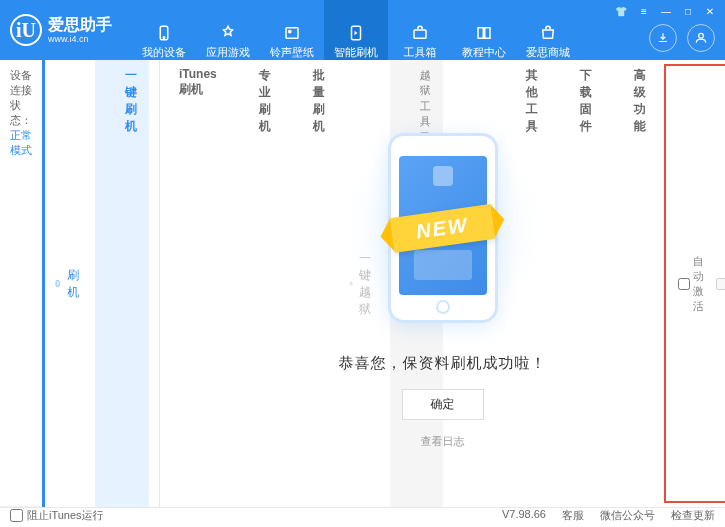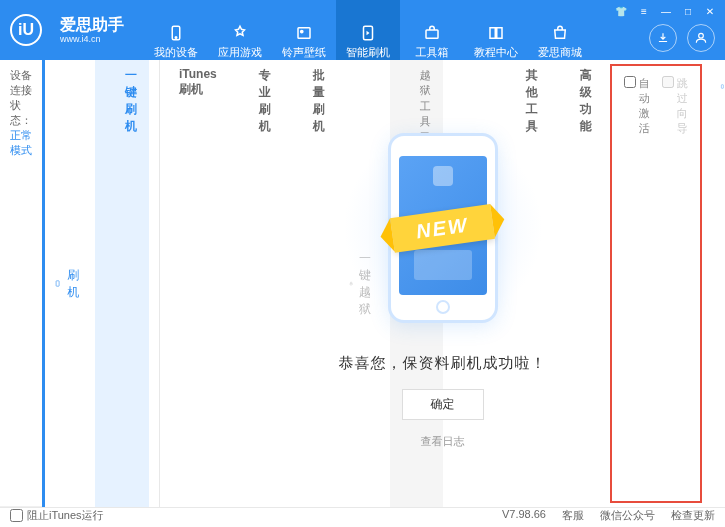--- a/index.html
+++ b/index.html
@@ -1,20 +1,20 @@
 <!DOCTYPE html>
 <html><head>
 <meta charset="utf-8">
 <style>
 * { margin: 0; padding: 0; box-sizing: border-box; font-family: "Microsoft YaHei", Arial, sans-serif; }
 body { width: 725px; height: 527px; overflow: hidden; background: #fff; }
 
 .header { background: #2d8cf0; height: 60px; display: flex; align-items: center; padding: 0 10px; color: #fff; position: relative; }
 .logo-area { display: flex; align-items: center; margin-right: 20px; }
-.logo-circle { width: 32px; height: 32px; border: 2px solid #fff; border-radius: 50%; display: flex; align-items: center; justify-content: center; font-weight: bold; font-size: 16px; margin-right: 18px; }
+.logo-circle { width: 32px; height: 32px; border: 2px solid #fff; border-radius: 50%; display: flex; align-items: center; justify-content: center; font-weight: bold; font-size: 20px; margin-right: 6px; font-family: Liberation Serif, serif; }
 .logo-text { font-size: 16px; font-weight: bold; line-height: 1.1; }
 .logo-sub { font-size: 9px; opacity: 0.9; }
 
 .nav { display: flex; height: 100%; }
 .nav-item { width: 64px; display: flex; flex-direction: column; align-items: center; justify-content: flex-end; cursor: pointer; font-size: 11px; gap: 3px; }
 .nav-item.active { background: #1976d2; }
 .nav-icon { width: 18px; height: 18px; }
 
 .top-controls { position: absolute; right: 8px; top: 4px; display: flex; gap: 8px; align-items: center; font-size: 10px; }
 .top-btn { width: 14px; height: 14px; display: flex; align-items: center; justify-content: center; cursor: pointer; }
@@ -26,21 +26,21 @@
 .status-bar { padding: 8px 10px; color: #666; font-size: 11px; border-bottom: 1px solid #f0f0f0; }
 .status-val { color: #2d8cf0; }
 
 .side-section { padding: 8px 12px; color: #6d28d9; display: flex; align-items: center; gap: 6px; }
 .side-section.blue { color: #2d8cf0; border-left: 3px solid #2d8cf0; padding-left: 9px; }
 .side-sub { padding: 7px 12px 7px 30px; color: #666; cursor: pointer; font-weight: bold; }
 .side-sub.active { background: #e6f2ff; color: #2d8cf0; }
 .jailbreak-note { background: #f5f5f5; padding: 8px 12px 8px 30px; color: #888; font-size: 11px; line-height: 1.4; }
 
 .checkbox-row { padding: 10px 12px; border: 2px solid #e74c3c; margin: 4px 6px; display: flex; gap: 12px; font-size: 11px; color: #888; }
-.checkbox-row label { display: flex; align-items: flex-start; gap: 3px; }
+.checkbox-row label { display: flex; align-items: center; gap: 3px; }
 .checkbox-row input { width: 12px; height: 12px; }
 
 .device-info { padding: 8px 12px; font-size: 11px; }
 .device-name { color: #2d8cf0; font-weight: 500; display: flex; align-items: center; gap: 4px; }
 
 .main { flex: 1; display: flex; flex-direction: column; align-items: center; justify-content: center; position: relative; }
 .phone-img { width: 160px; height: 220px; position: relative; display: flex; align-items: center; justify-content: center; }
 .phone-body { width: 110px; height: 190px; background: #fff; border: 3px solid #d0e5ff; border-radius: 16px; box-shadow: 0 4px 20px rgba(45,140,240,0.15); position: relative; }
 .phone-screen { position: absolute; top: 20px; left: 8px; right: 8px; bottom: 25px; background: linear-gradient(135deg, #5ba3f5, #3d8ce8); border-radius: 4px; }
 .phone-screen::before { content:''; position:absolute; top:10px; left:50%; transform:translateX(-50%); width:20px; height:20px; background:rgba(255,255,255,0.4); border-radius:4px; }
@@ -171,20 +171,21 @@
     </div>
     <div class="jailbreak-note">越狱工具已转移至工具箱</div>
 
     <div class="side-section">
       <svg class="mini-icon" viewBox="0 0 24 24" fill="none" stroke="#888" stroke-width="2">
           <path d="M4 7h16M4 12h16M4 17h16"></path>
         </svg>
       <span>更多</span>
     </div>
     <div class="side-sub">其他工具</div>
+    <div class="side-sub">下载固件</div>
     <div class="side-sub">高级功能</div>
 
     <div style="flex:1"></div>
 
     <div class="checkbox-row">
       <label>
           <input type="checkbox" style="">
           <span>自动激活</span>
         </label>
       <label style="color:#ccc">

